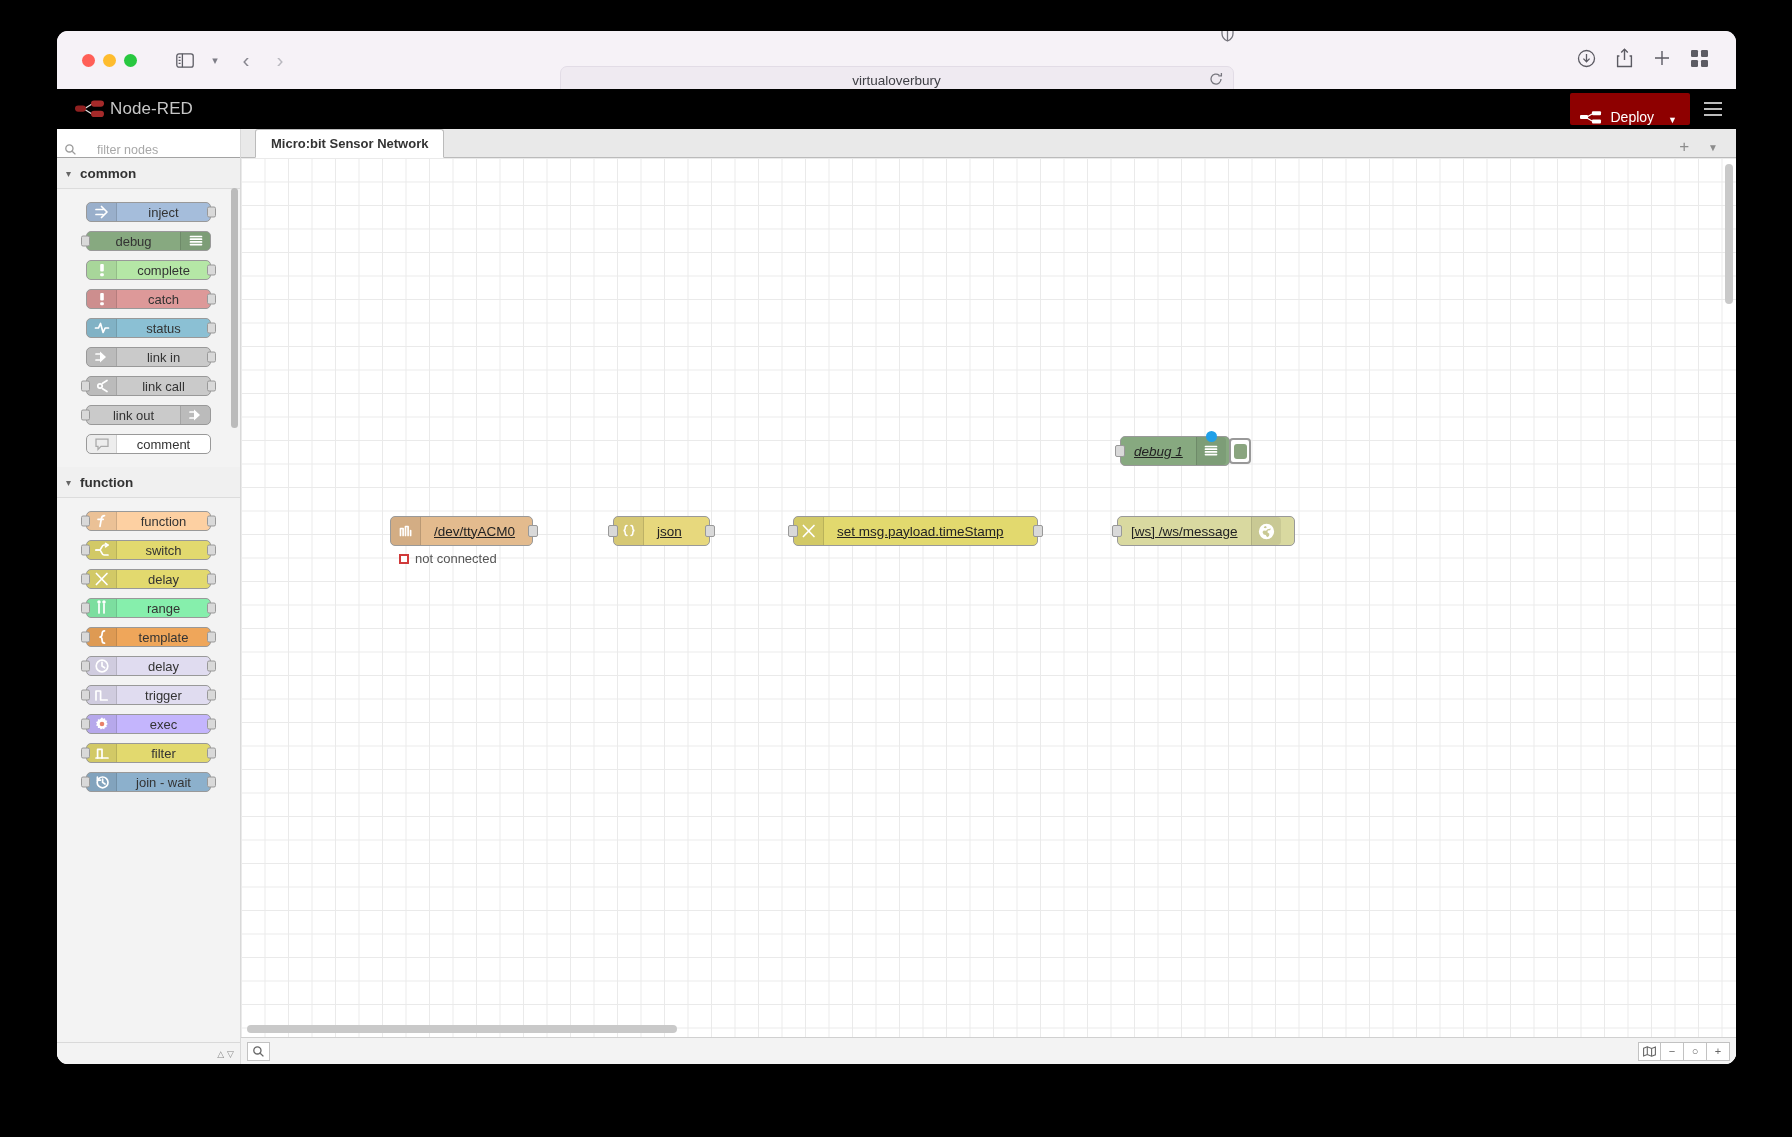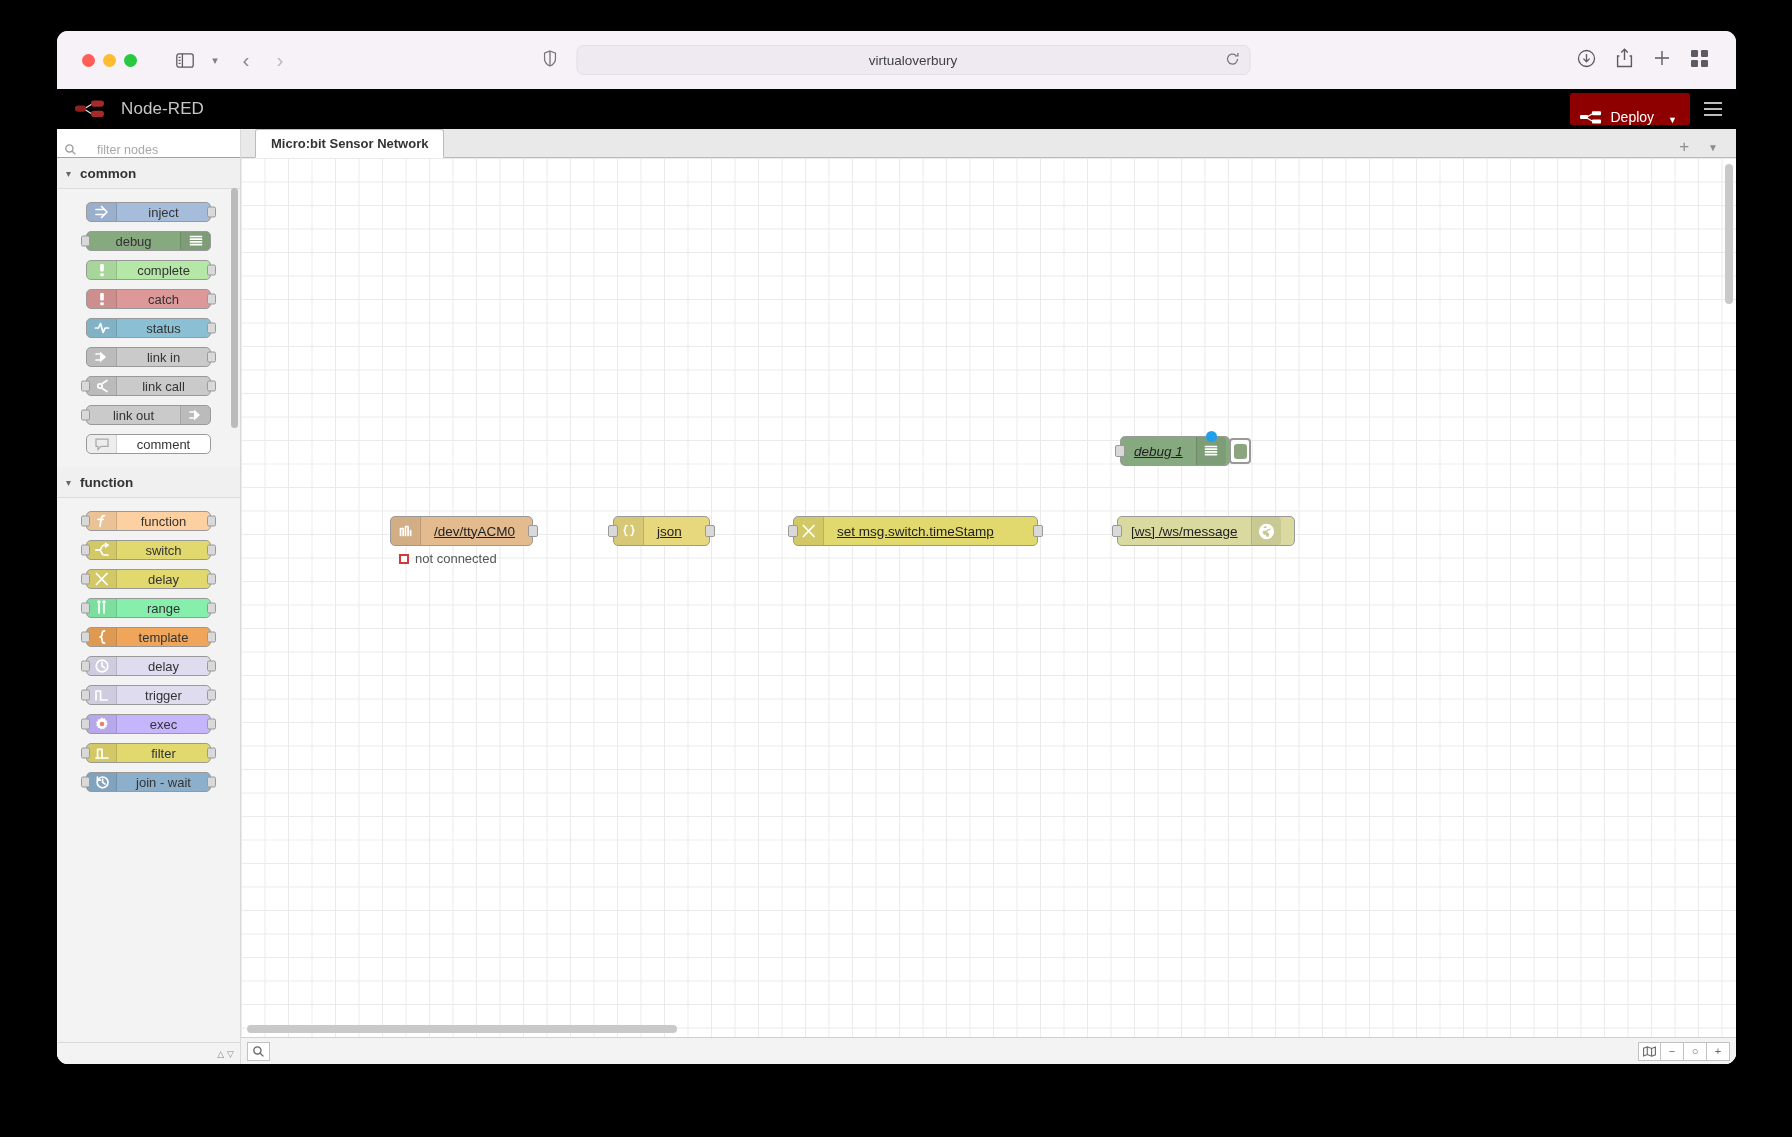--- a/index.html
+++ b/index.html
@@ -41,21 +41,21 @@
     cursor: default;
   }
   .sidebar-toggle { margin-left: 34px; }
   .caret-small { margin-left: 2px; font-size: 11px; color: #7d7d86; }
   .navbtn { font-size: 21px; color: #86858e; font-weight: 300; width: 34px; text-align: center; }
   .navbtn.fwd { color: #b9b8bf; }
 
   .urlbar-wrap {
     position: absolute;
     left: 50%; transform: translateX(-50%);
-    display: flex; align-items: center; gap: 20px;
+    display: flex; align-items: flex-end; gap: 20px; flex-direction: column;
   }
   .shield { color: #75747c; }
   .urlbar {
     width: 674px; height: 30px;
     background: #efeaf1;
     border: 1px solid #e2dce6;
     border-radius: 7px;
     display: flex; align-items: center; justify-content: center;
     position: relative;
   }
@@ -70,21 +70,21 @@
   }
 
   
   .nr-header {
     height: 40px;
     background: #000;
     display: flex; align-items: center;
     padding: 0 0 0 17px;
     position: relative;
   }
-  .nr-logo { display: flex; align-items: center; gap: 11px; }
+  .nr-logo { display: flex; align-items: center; gap: 0; }
   .nr-title { color: #c7c7c7; font-size: 17px; letter-spacing: .1px; }
 
   .nr-right { margin-left: auto; display: flex; align-items: center; }
   .deploy {
     background: #8e0000;
     height: 32px;
     display: flex; align-items: flex-end;
     color: #fff; font-size: 14px;
     border-radius: 2px;
     padding: 0 4px 0 10px;
@@ -720,21 +720,21 @@
               <span class="nlabel">json</span>
               <span class="fport in"></span>
               <span class="fport out"></span>
             </div>
             <div class="fnode" style="background: rgb(226, 217, 110); left: 552px; top: 358px; width: 245px;">
               <span class="nicon">
                 <svg width="16" height="16" viewBox="0 0 16 16" fill="none" stroke="#fff" stroke-width="1.7" stroke-linecap="round" stroke-linejoin="round">
                   <path d="M2.4 2.5L13 13.5M13 2.5L2.4 13.5"></path>
                 </svg>
               </span>
-              <span class="nlabel">set msg.switch.timeStamp</span>
+              <span class="nlabel">set msg.payload.timeStamp</span>
               <span class="fport in"></span>
               <span class="fport out"></span>
             </div>
             <div class="fnode" style="background: rgb(135, 169, 128); left: 879px; top: 278px; width: 110px; font-style: italic;">
               <span class="nlabel">debug 1</span>
               <span class="nicon right">
                 <svg width="16" height="16" viewBox="0 0 16 16" fill="none" stroke="#fff" stroke-width="1.7" stroke-linecap="round" stroke-linejoin="round">
                   <path d="M2.5 3.5h11M2.5 6.2h11M2.5 8.9h11M2.5 11.6h11"></path>
                 </svg>
               </span>

